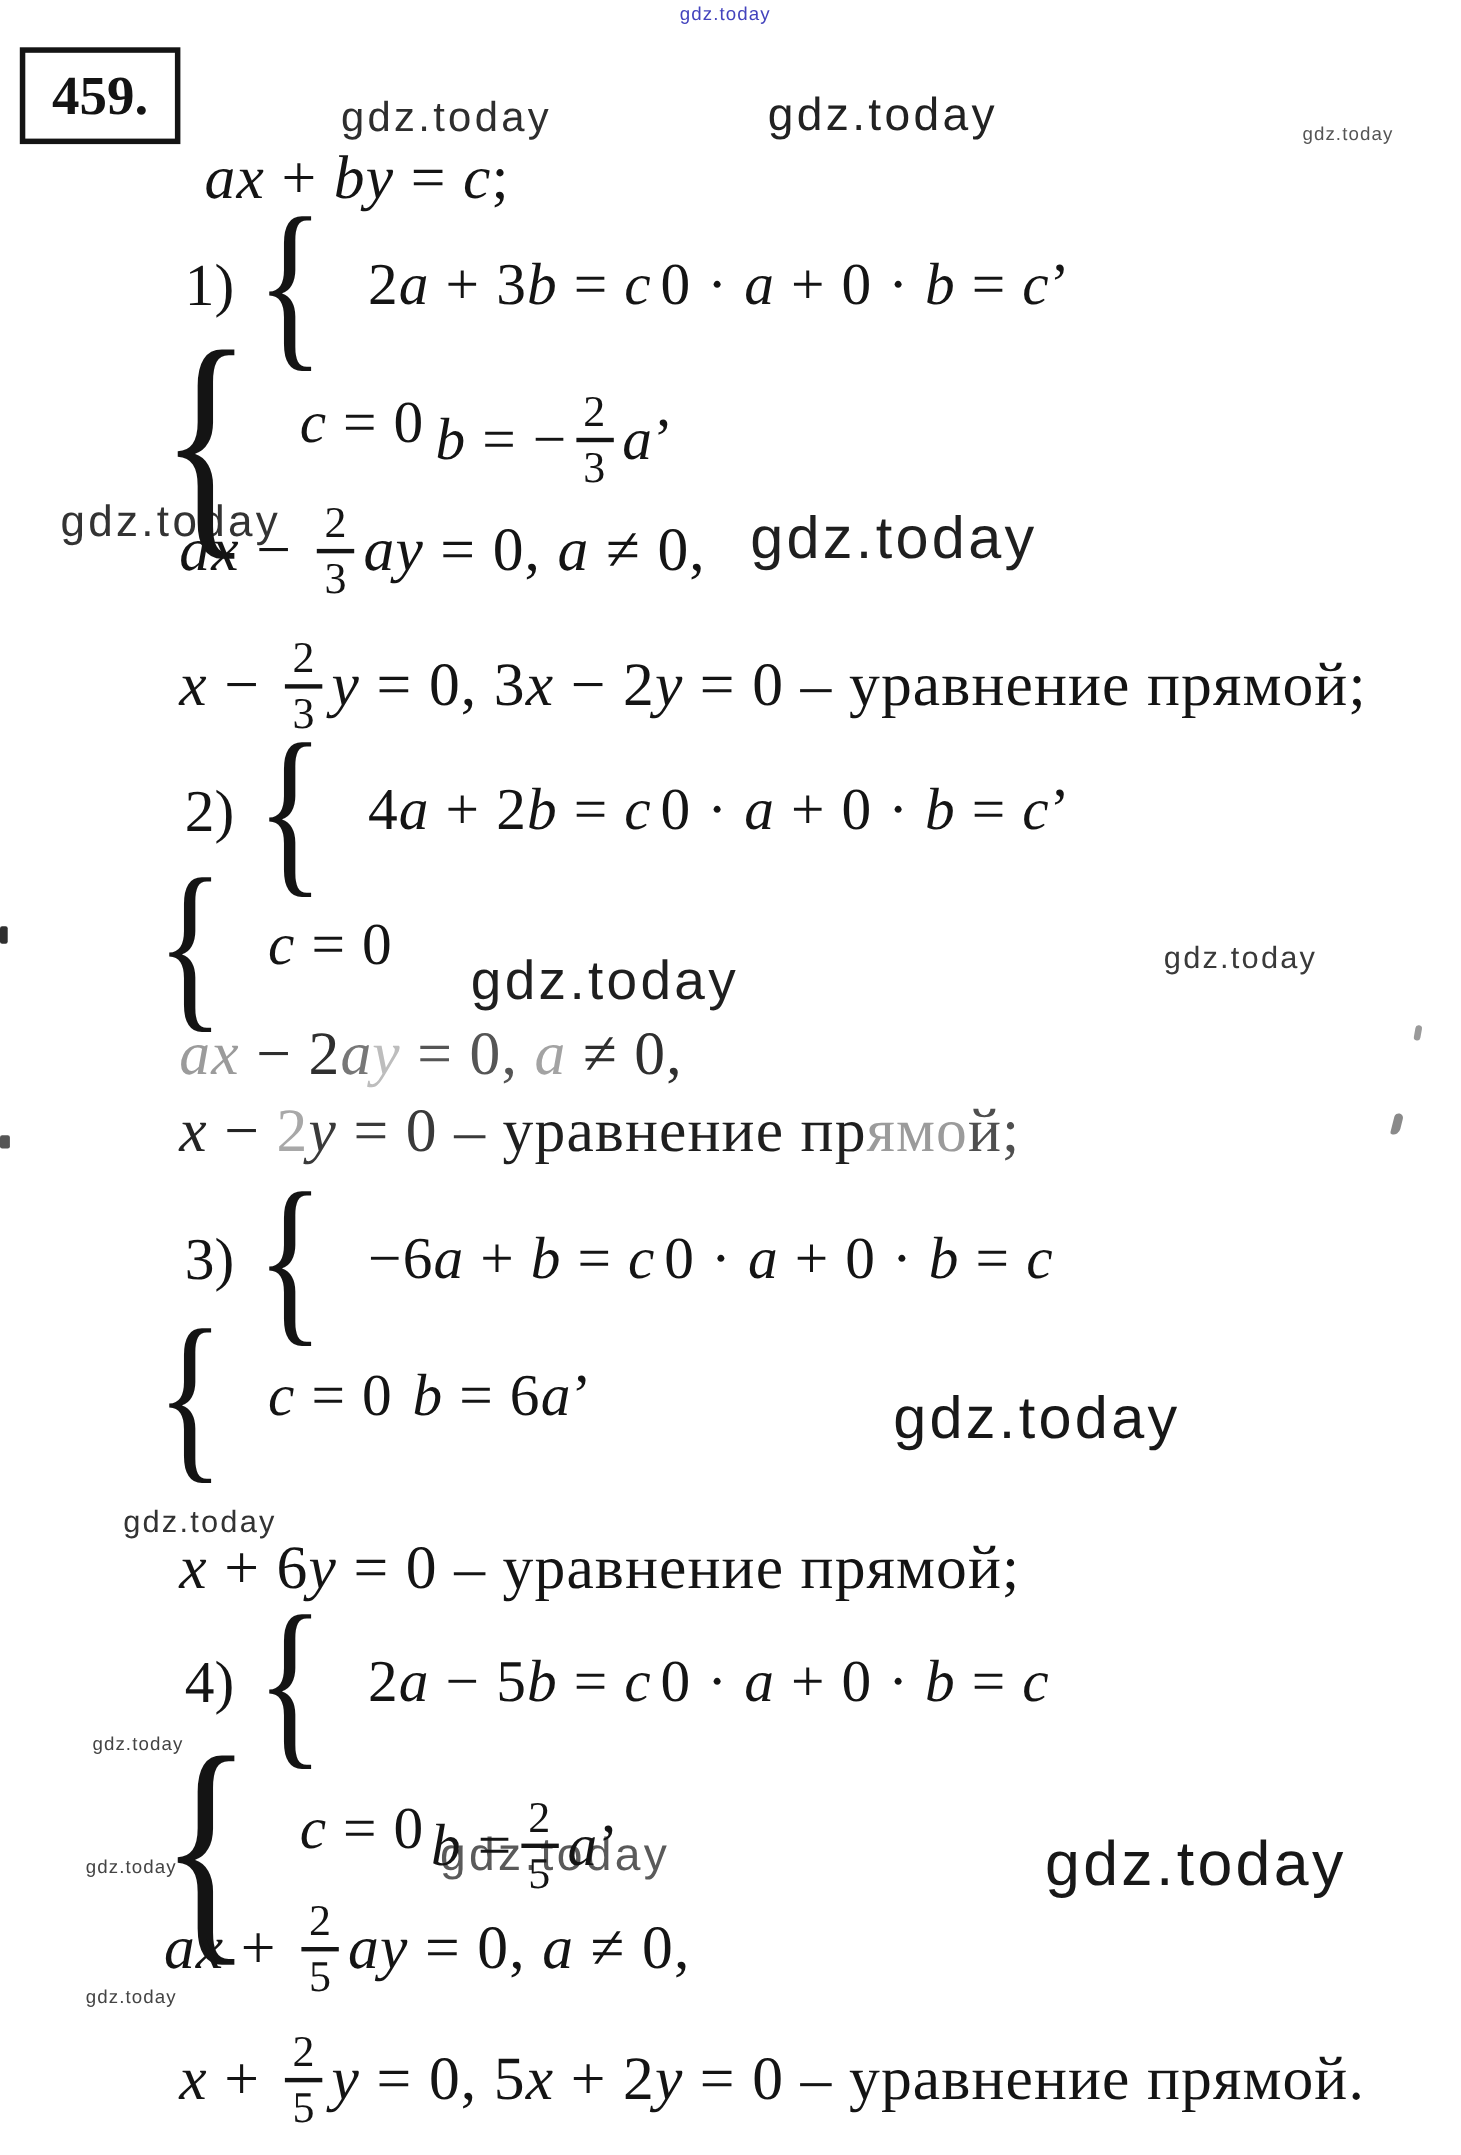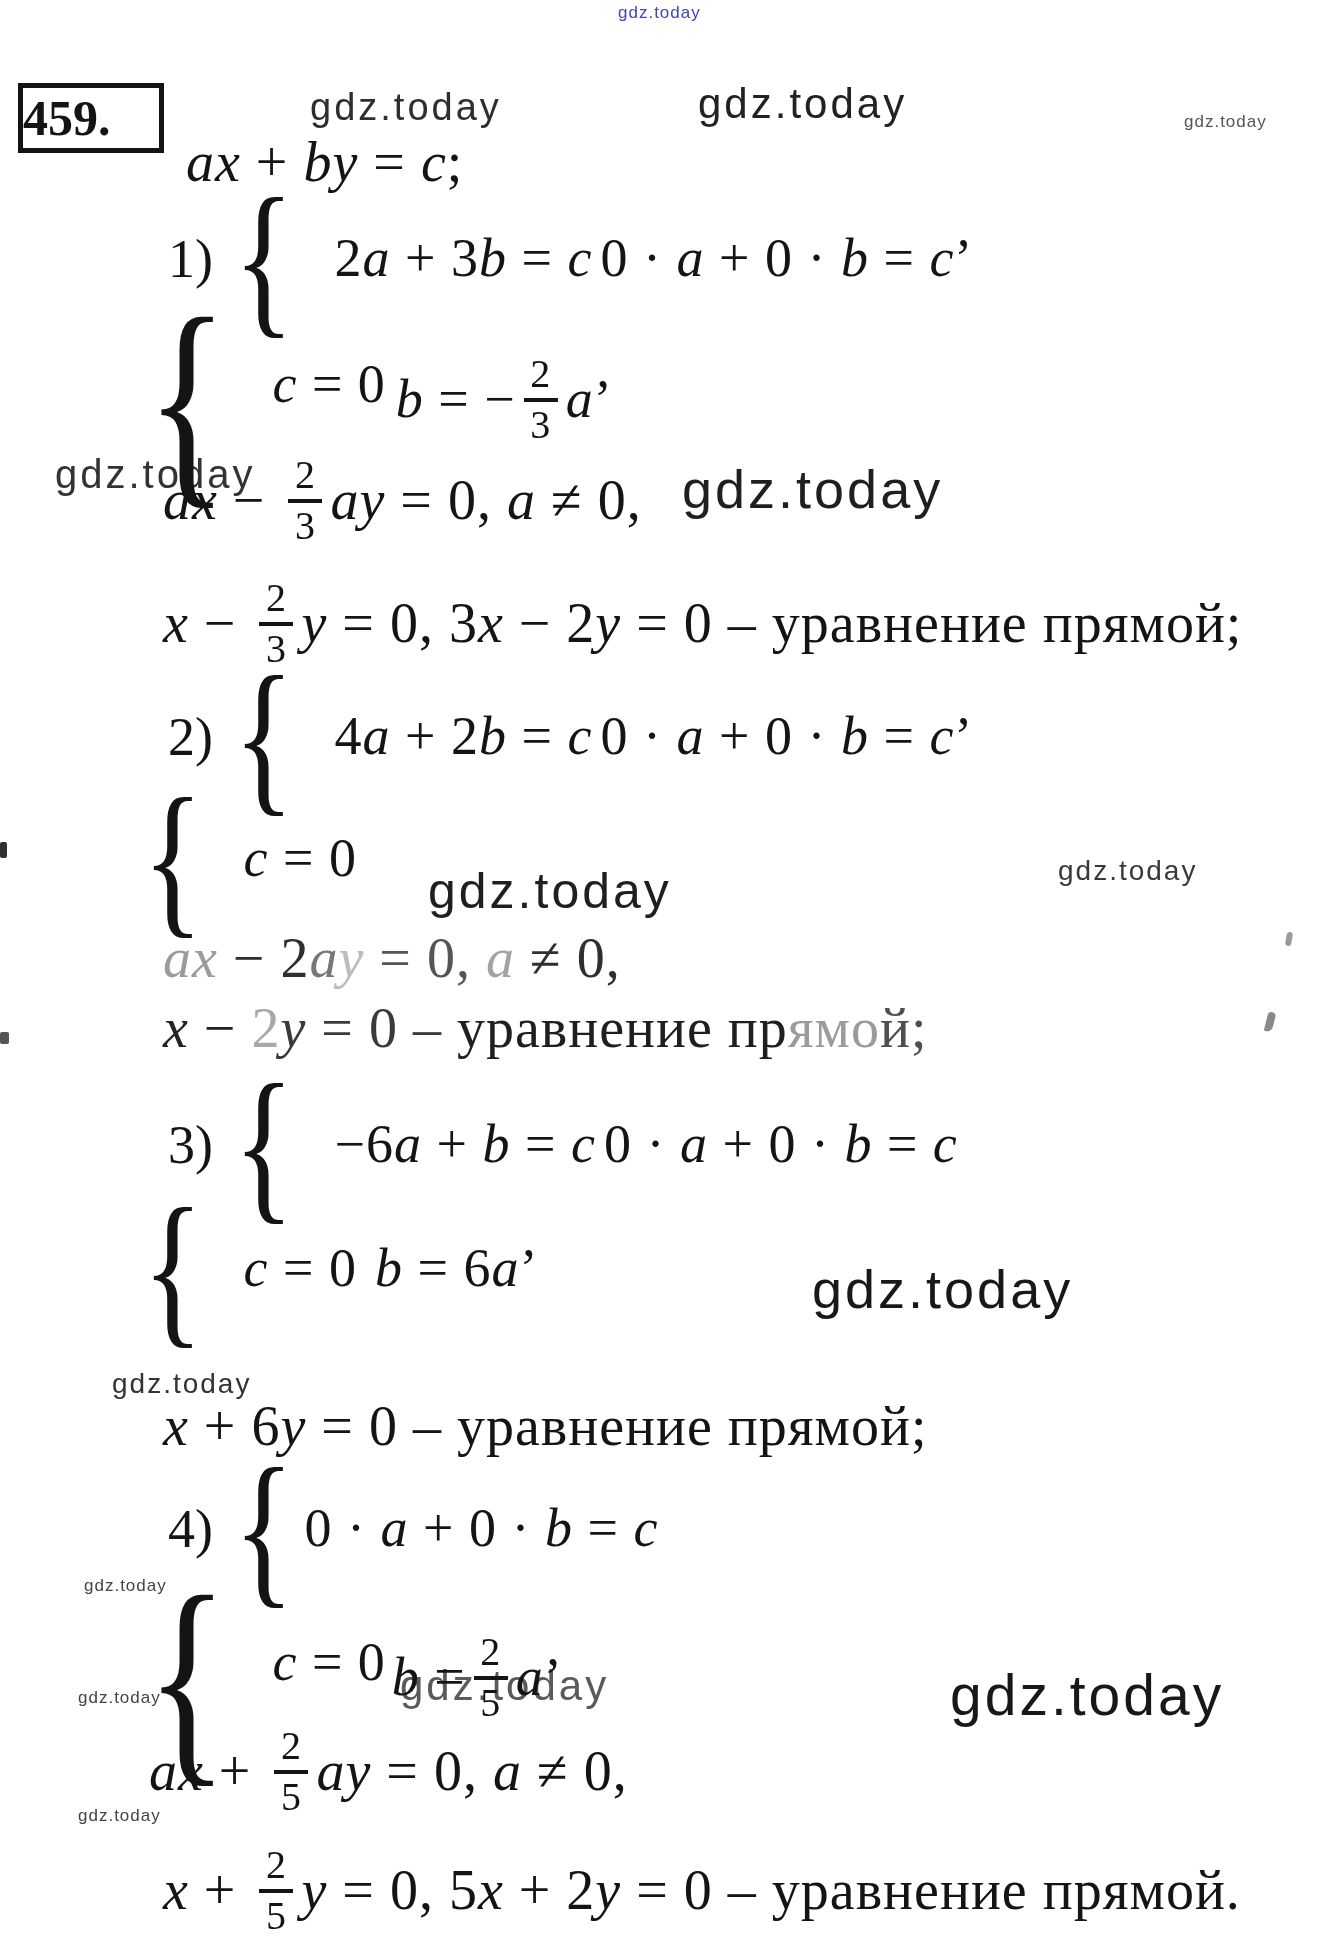--- a/index.html
+++ b/index.html
@@ -4,23 +4,23 @@
 <style>
   html,body{margin:0;padding:0;background:#ffffff;}
   .canvas{position:relative;width:1328px;height:1959px;background:#ffffff;overflow:hidden;
           font-family:"Liberation Serif",serif;color:#141414;border-radius:28px;}
 
   
   .wm{position:absolute;font-family:"Liberation Sans",sans-serif;font-weight:300;
       letter-spacing:3px;white-space:nowrap;}
 
   
-  .title-box{position:absolute;left:18px;top:43px;width:146px;height:70px;
+  .title-box{position:absolute;left:18px;top:43px;width:146px;height:88px;
              border:5px solid #141414;box-sizing:border-box;display:flex;
-             align-items:center;margin-top:40px;}
+             align-items:center;justify-content:center;}
   .title-box span{font-weight:bold;font-size:50px;line-height:1;}
 
   
   .eq{position:absolute;display:flex;align-items:center;white-space:pre;
       font-size:56px;line-height:1.1;letter-spacing:1px;}
   .eq .m{white-space:pre;}
 
   
   .frac{display:inline-flex;flex-direction:column;align-items:center;
         margin:0 8px;vertical-align:middle;}
@@ -156,20 +156,21 @@
 
 
   <div class="eq" style="left:163px;top:1396px;">
     <span class="m"><i>x</i> + 6<i>y</i> = 0 – уравнение прямой;</span>
   </div>
 
   <div class="sys" style="left:168px;top:1452px;">
     <span class="sys-label">4)</span>
     <span class="brace brace-150">{</span>
     <div class="sys-rows">
+      <span class="m indent">2<i>a</i> − 5<i>b</i> = <i>c</i></span>
       <span class="m">0 · <i>a</i> + 0 · <i>b</i> = <i>c</i></span>
     </div>
   </div>
 
   <div class="sys" style="left:132px;top:1574px;">
     <span class="brace brace-210">{</span>
     <div class="sys-rows" style="gap:6px;">
       <span class="m indent"><i>c</i> = 0</span>
       <span class="brow">
         <span class="m"><i>b</i> = </span>

